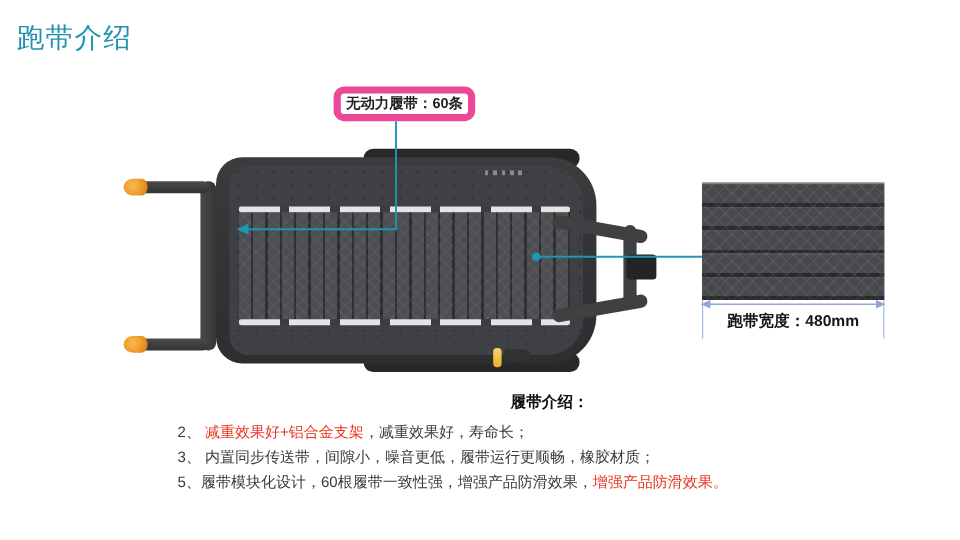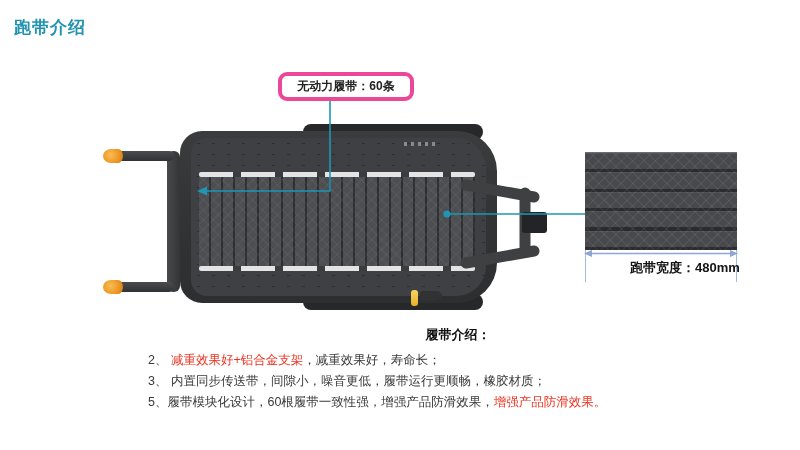--- a/index.html
+++ b/index.html
@@ -1,27 +1,27 @@
 <!DOCTYPE html>
 <html><head>
 <meta charset="utf-8">
 <style>
   html,body{margin:0;padding:0;background:#fff;}
   .slide{
     position:relative;width:800px;height:450px;background:#ffffff;overflow:hidden;
     font-family:"Liberation Sans","DejaVu Sans",sans-serif;
   }
   .page-title{
-    position:absolute;left:14px;top:16px;font-size:17px;font-weight:bold;
+    position:absolute;left:14px;top:16px;font-size:23px;font-weight:normal;
     color:#2193b0;letter-spacing:1px;
   }
   
   .callout-box{
-    position:absolute;left:278px;top:72px;width:136px;height:29px;box-sizing:border-box;
-    border:4px solid #ec4899;border-radius:9px;background:#fff;z-index:6;
+    position:absolute;left:278px;top:72px;width:118px;height:29px;box-sizing:border-box;
+    border:6px solid #ec4899;border-radius:9px;background:#fff;z-index:6;
     display:flex;align-items:center;justify-content:center;
     font-size:12px;font-weight:bold;color:#222;
   }
   
   .tm{position:absolute;z-index:1;}
   .tm-body{
     left:180px;top:131px;width:317px;height:172px;
     background:linear-gradient(180deg,#3a3c3e 0%,#323436 45%,#2c2e30 100%);
     border-radius:22px 40px 40px 22px;
   }
@@ -72,21 +72,21 @@
     background:repeating-linear-gradient(180deg,#515356 0 1px,#47494c 1px 16.2px,#292b2d 16.2px 19.4px);
   }
   .belt-detail::after{
     content:"";position:absolute;inset:0;
     background-image:
       repeating-linear-gradient(45deg,rgba(255,255,255,.05) 0 1.5px,transparent 1.5px 8px),
       repeating-linear-gradient(-45deg,rgba(255,255,255,.05) 0 1.5px,transparent 1.5px 8px);
   }
   .dim-label{
     position:absolute;left:585px;top:259px;width:152px;text-align:center;z-index:6;
-    font-size:13px;font-weight:bold;color:#141414;margin-left:24px;
+    font-size:13px;font-weight:bold;color:#141414;
   }
   
   .notes{position:absolute;left:148px;top:326px;width:620px;z-index:3;}
   .notes-title{font-size:13px;font-weight:bold;color:#111;margin:0 0 6px 0;text-align:center;}
   .note-row{font-size:12.5px;color:#3a3a3a;line-height:21px;white-space:nowrap;}
   .note-red{color:#ed3320;}
 </style>
 </head>
 <body>
 

